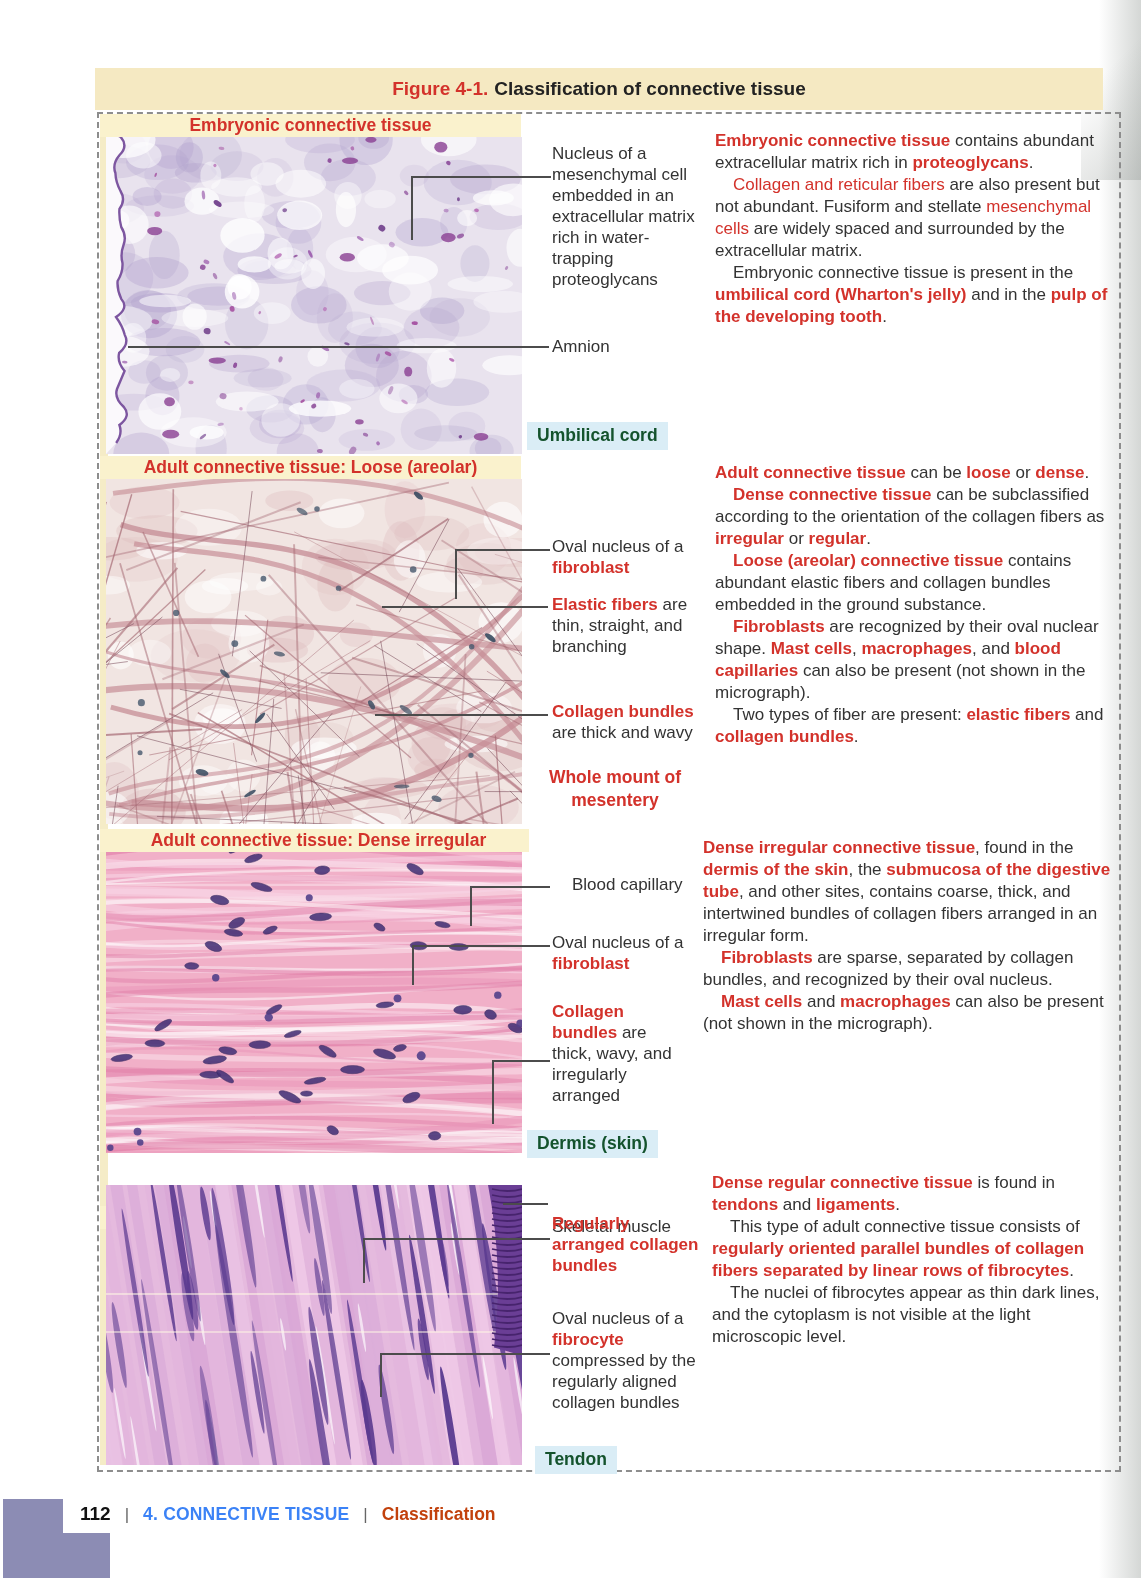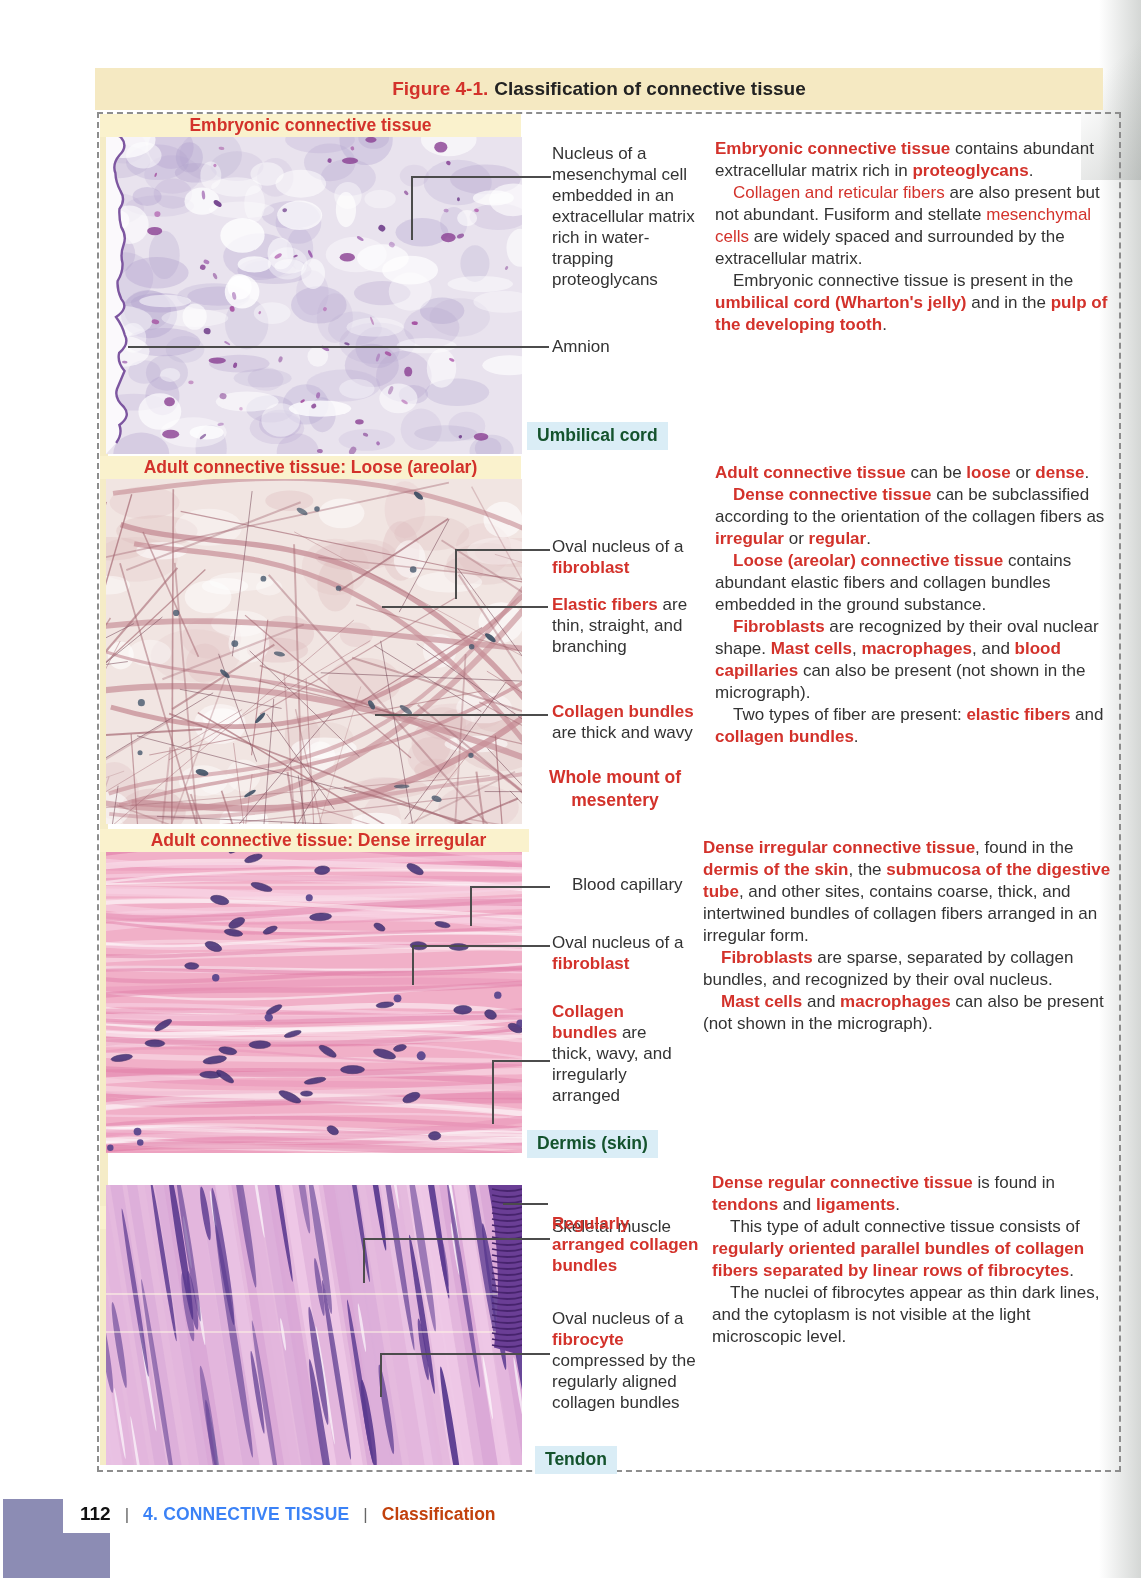--- a/index.html
+++ b/index.html
@@ -330,21 +330,21 @@
       <ellipse cx="241.31850927136838" cy="120.32612692983821" rx="7.668870894471183" ry="4.2809647736139596" fill="#8a3f92" opacity="0.8"></ellipse>
       <ellipse cx="111.25097078550607" cy="223.57872224855237" rx="8.636313774390146" ry="3.1813686911482364" fill="#8a3f92" opacity="0.8"></ellipse>
       <path d="M0,0 L14,0 Q7.90033451654017,-9 14.692275850102305,0 Q22.632508149836212,9 13.59720177296549,18 Q5.96958433277905,27 9.408062226139009,36 Q9.674848284106702,45 14.492885178886354,54 Q20.034972012974322,63 13.435922279953957,72 Q12.862596930470318,81 15.229236573912203,90 Q20.923567544668913,99 17.533216128125787,108 Q14.156746591906995,117 16.48122130613774,126 Q17.04441040335223,135 11.609438766725361,144 Q10.8657519351691,153 15.305809830315411,162 Q23.340291178785264,171 10.01628026086837,180 Q16.537447292823344,189 18.803282293491066,198 Q23.744878205936402,207 13.125670288689435,216 Q10.948302614502609,225 18.57959734648466,234 Q14.790722650941461,243 11.011119823902845,252 Q8.014956932049245,261 17.843430811539292,270 Q25.46732465410605,279 13.404291209764779,288 Q16.777549349702895,297 10.174353650771081,306 L0,317 Z" fill="#fbf9fc"></path>
       <path d="M14,0 Q7.90033451654017,-9 14.692275850102305,0 Q22.632508149836212,9 13.59720177296549,18 Q5.96958433277905,27 9.408062226139009,36 Q9.674848284106702,45 14.492885178886354,54 Q20.034972012974322,63 13.435922279953957,72 Q12.862596930470318,81 15.229236573912203,90 Q20.923567544668913,99 17.533216128125787,108 Q14.156746591906995,117 16.48122130613774,126 Q17.04441040335223,135 11.609438766725361,144 Q10.8657519351691,153 15.305809830315411,162 Q23.340291178785264,171 10.01628026086837,180 Q16.537447292823344,189 18.803282293491066,198 Q23.744878205936402,207 13.125670288689435,216 Q10.948302614502609,225 18.57959734648466,234 Q14.790722650941461,243 11.011119823902845,252 Q8.014956932049245,261 17.843430811539292,270 Q25.46732465410605,279 13.404291209764779,288 Q16.777549349702895,297 10.174353650771081,306" fill="none" stroke="#7d56a0" stroke-width="2.4"></path>
     </svg>
   <div class="bracket" style="left:411px;top:176px;width:138px;height:62px;"></div>
   <div class="hline" style="left:128px;top:346px;width:421px;"></div>
   <div class="lbl" style="top:143px;"><span class="seg-n">Nucleus of a mesenchymal cell embedded in an extracellular matrix rich in water-trapping proteoglycans</span></div>
   <div class="lbl" style="top:336px;"><span class="seg-n">Amnion</span></div>
   <div class="badge" style="left:527px;top:422px;">Umbilical cord</div>
-  <div class="coltext" style="left:715px;top:130px;width:402px;margin-top:8px;">
+  <div class="coltext" style="left:715px;top:130px;width:402px;">
       <p><span class="seg-rb">Embryonic connective tissue</span><span class="seg-n"> contains abundant extracellular matrix rich in </span><span class="seg-rb">proteoglycans</span><span class="seg-n">.</span></p>
       <p class="ind"><span class="seg-r">Collagen and reticular fibers</span><span class="seg-n"> are also present but not abundant. Fusiform and stellate </span><span class="seg-r">mesenchymal cells</span><span class="seg-n"> are widely spaced and surrounded by the extracellular matrix.</span></p>
       <p class="ind"><span class="seg-n">Embryonic connective tissue is present in the </span><span class="seg-rb">umbilical cord (Wharton's jelly)</span><span class="seg-n"> and in the </span><span class="seg-rb">pulp of the developing tooth</span><span class="seg-n">.</span></p>
     </div>
 
   <div class="panel-header" style="top:456px;">Adult connective tissue: Loose (areolar)</div>
   <svg id="micro2" class="micro" style="top:479px;" width="416" height="345" viewBox="0 0 416 345">
       <rect x="0" y="0" width="416" height="345" fill="#f1e5e2"></rect>
       <ellipse cx="38.572628661990166" cy="23.567602493567392" rx="34.963361219502985" ry="16.109393695369363" fill="rgba(221,186,188,0.2447943675518036)"></ellipse>
       <ellipse cx="89.13704396039248" cy="176.66141140507534" rx="44.60301866661757" ry="26.520818560384214" fill="rgba(221,186,188,0.181787189533934)"></ellipse>

